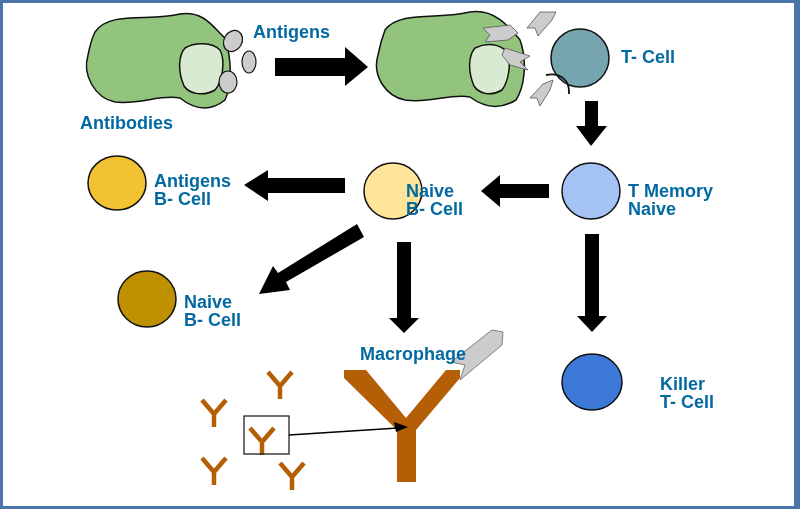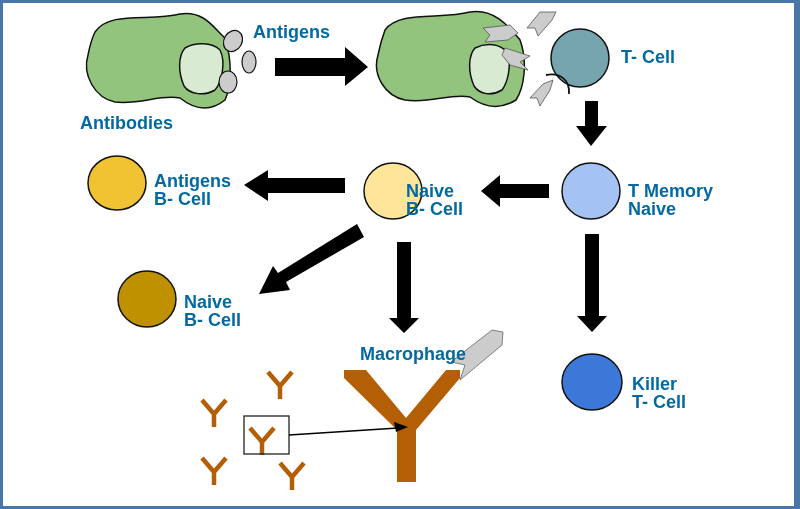--- a/index.html
+++ b/index.html
@@ -96,17 +96,17 @@
   <div>B- Cell</div>
 </div>
 <div class="lbl" style="left:154px;top:172px">
   <div>Antigens</div>
   <div>B- Cell</div>
 </div>
 <div class="lbl" style="left:184px;top:293px">
   <div>Naive</div>
   <div>B- Cell</div>
 </div>
-<div class="lbl" style="left:632px;top:375px">
+<div class="lbl" style="left:660px;top:375px">
   <div>Killer</div>
   <div>T- Cell</div>
 </div>
 <div class="lbl" style="left:360px;top:345px">Macrophage</div>
 
 </body></html>

